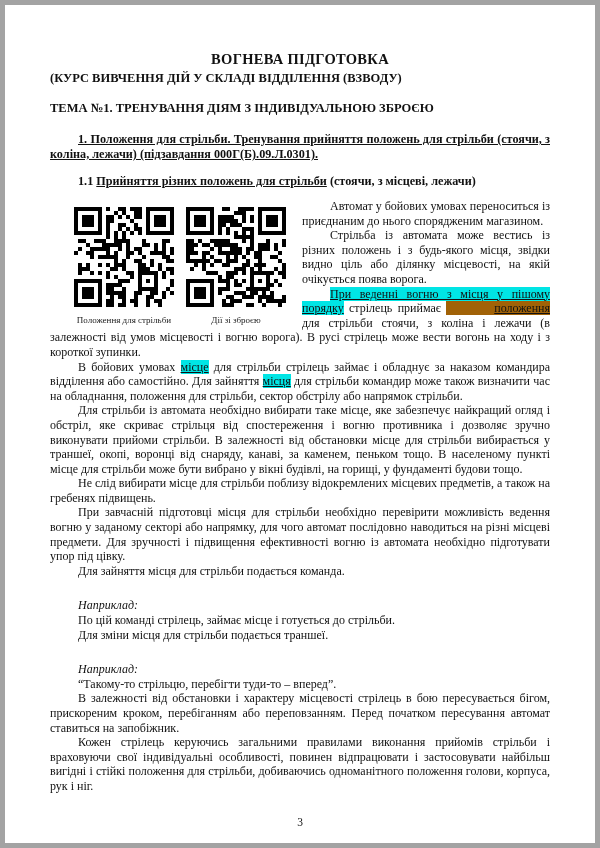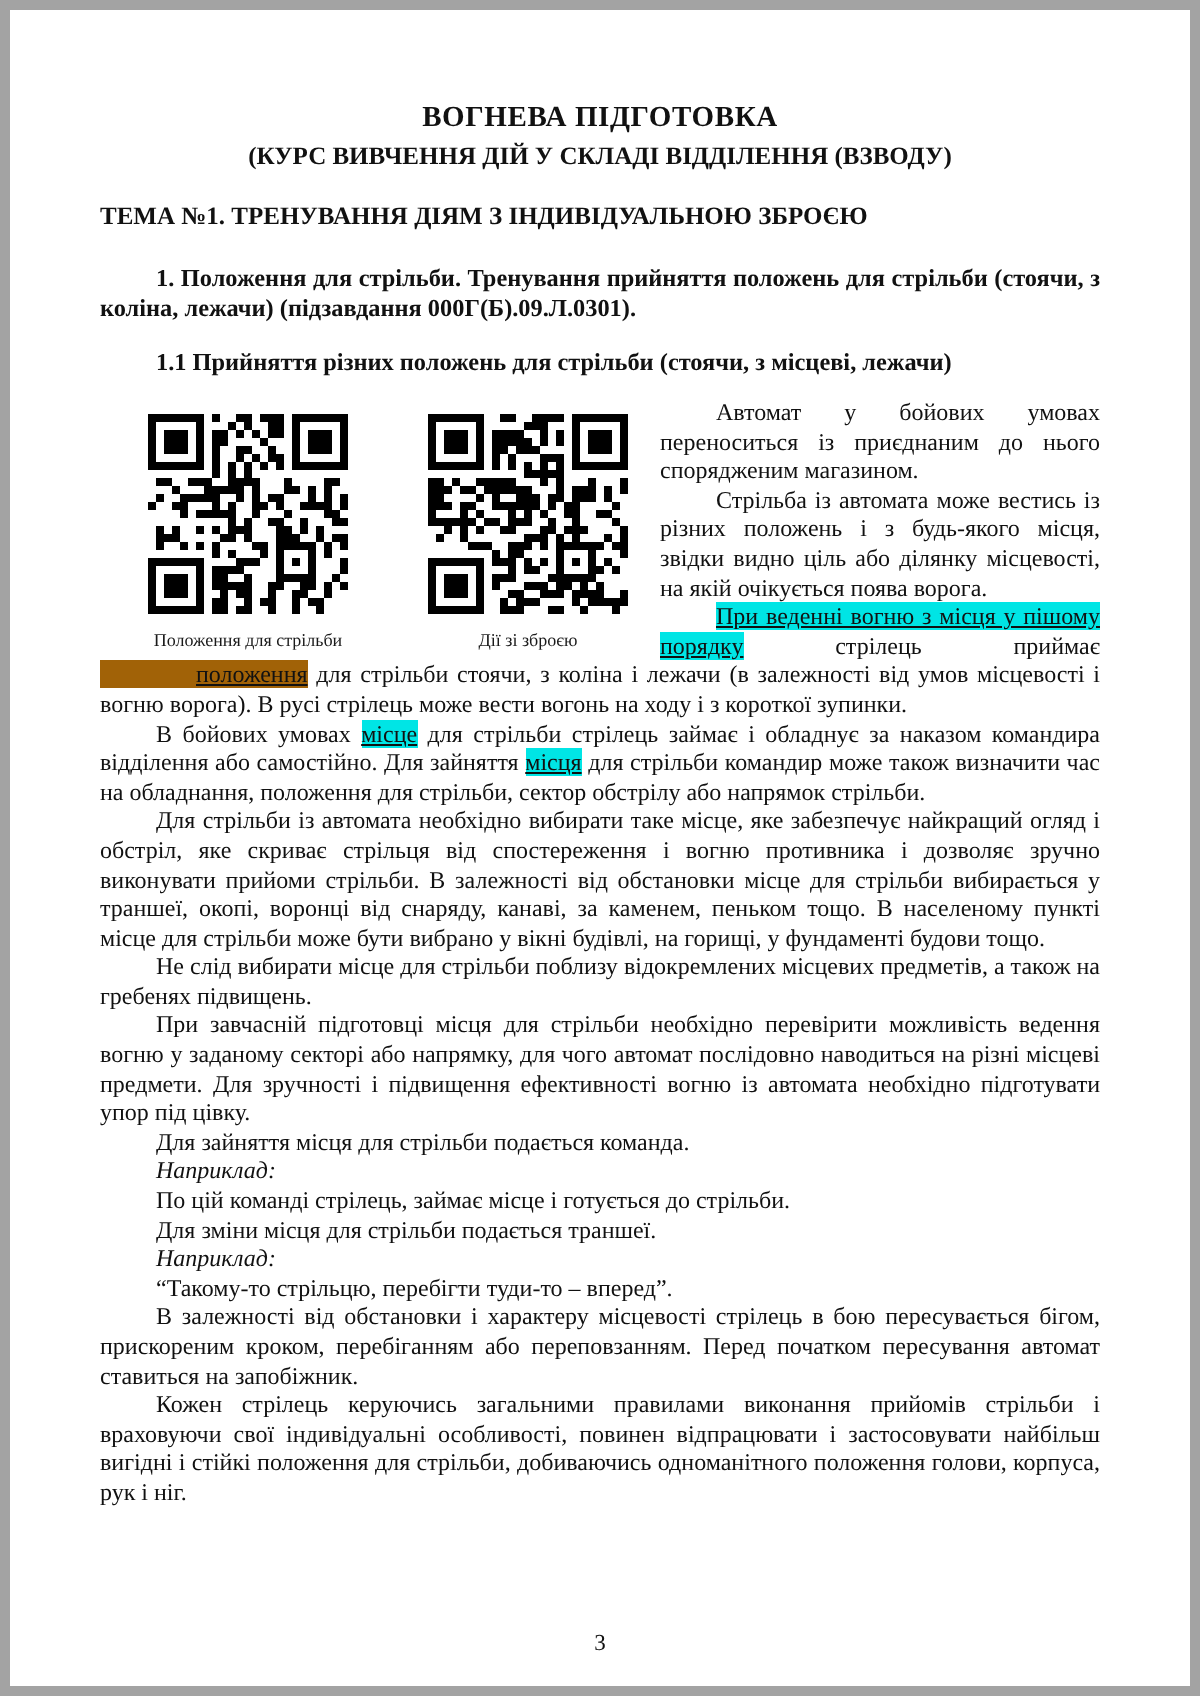--- a/index.html
+++ b/index.html
@@ -9,51 +9,51 @@
     font-family:"Liberation Serif", serif;
     color:#111; overflow:hidden; position:relative;
   }
   .page {
     position:absolute; inset:0;
     border:5px solid #a3a3a3;
     background:#fff;
     padding:46px 45px 0 45px;
   }
   .title   { text-align:center; font-weight:bold; font-size:14.5px; letter-spacing:.3px; }
-  .subtitle{ text-align:center; font-weight:bold; font-size:12.5px; margin-top:3px; }
+  .subtitle{ text-align:left; font-weight:bold; font-size:12.5px; margin-top:3px; }
   .theme   { font-weight:bold; font-size:12.5px; margin-top:15px; }
 
   .h-sec {
     font-weight:bold; font-size:12.2px; line-height:15px;
     text-indent:28px; text-align:justify; margin-top:16px;
   }
   .h-sub {
     font-weight:bold; font-size:12.2px; line-height:15px;
     text-indent:28px; margin-top:12px;
   }
-  .u  { }
+  .u  { text-decoration:underline; }
 
   .content {
     margin-top:10px;
     font-size:12px; line-height:14.6px;
     text-align:justify;
   }
   .qr-figures {
     float:left;
-    display:flex; gap:28px;
+    display:flex; 
     padding-left:18px;
     margin:2px 10px 2px 0;
   }
   figure { text-align:center; }
   .qr { width:112px; height:112px; }
   figcaption { font-size:9px; line-height:11px; margin-top:2px; color:#1a1a1a; }
 
   p.body { text-indent:28px; }
   .hl { text-decoration:underline; cursor:pointer; }
-  .it { font-style:italic; }
+  .it { font-style:italic;margin-top:20px; }
 
   .page-number {
     position:absolute; bottom:15px; left:0; right:0;
     text-align:center; font-size:11.5px;
   }
 </style>
 </head>
 <body>
 
 <div class="page">

